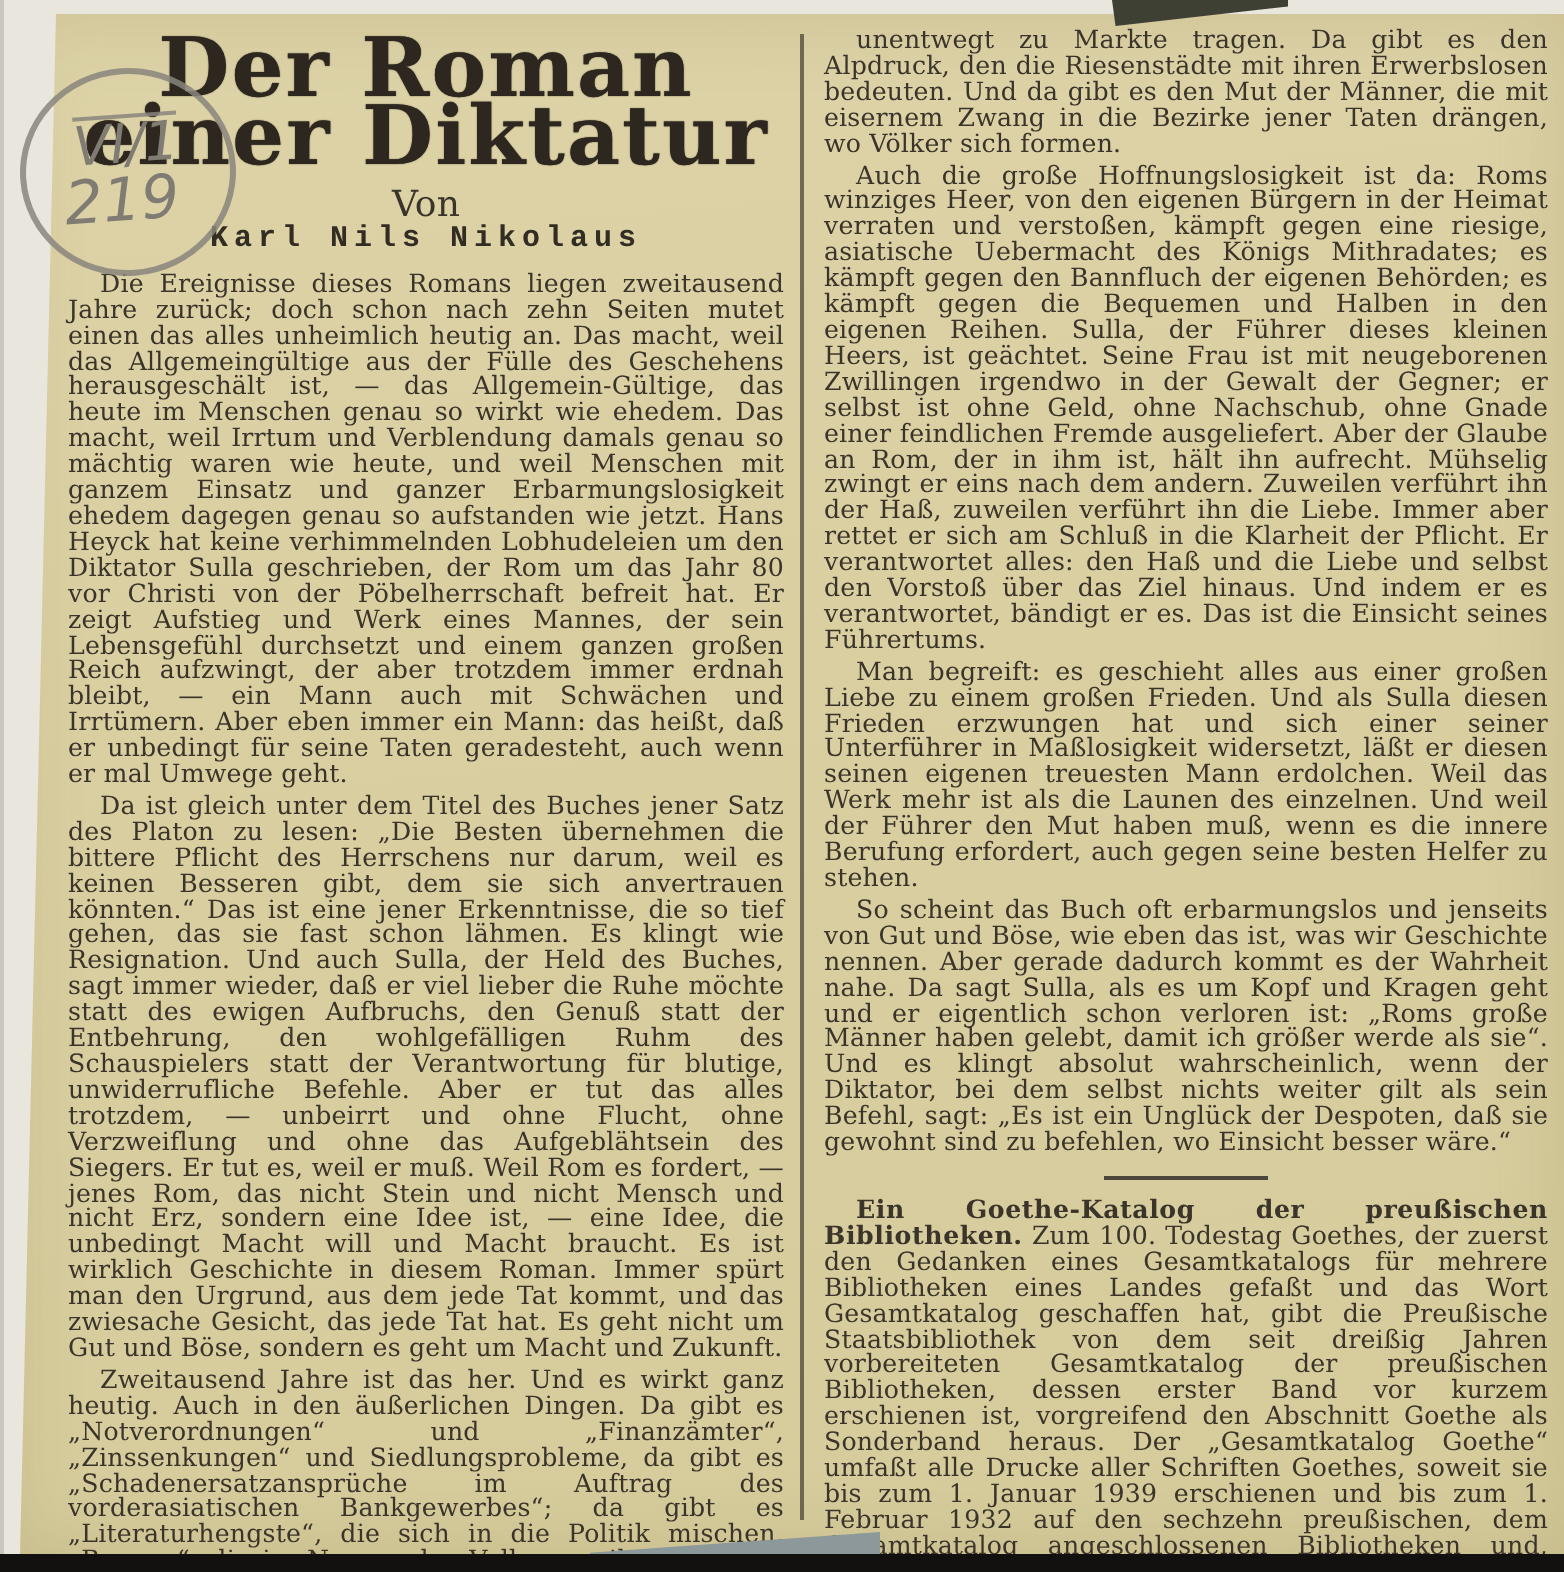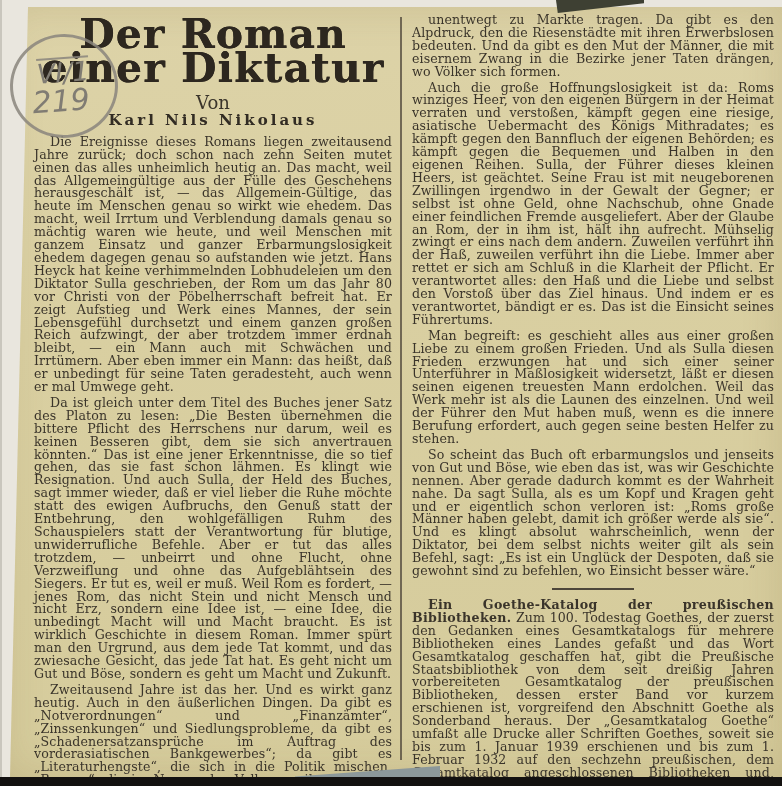--- a/index.html
+++ b/index.html
@@ -33,20 +33,21 @@
   .head{ text-align:center;margin-bottom:9px; }
   .title{
     font-weight:bold;font-size:41px;line-height:34px;color:#2d271f;
     letter-spacing:1px;margin:2px 0 12px 0;
     text-shadow:0 0 .6px #2d271f;
   }
   .byline{font-size:18px;margin:0 0 4px 0;color:#3a342a;}
   .author{
     font-weight:bold;font-size:15px;letter-spacing:3px;color:#322c23;
     margin:0 0 6px 0;
+    font-family:Liberation Mono, monospace;
   }
   b.lead{letter-spacing:.3px;}
   
   .section-divider{
     width:82px;height:2px;background:#4d463a;margin:10px auto 9px auto;
   }
   
   .archive{
     position:absolute;left:10px;top:34px;width:102px;height:98px;
     border:3px solid rgba(138,133,124,.85);border-radius:50%;

